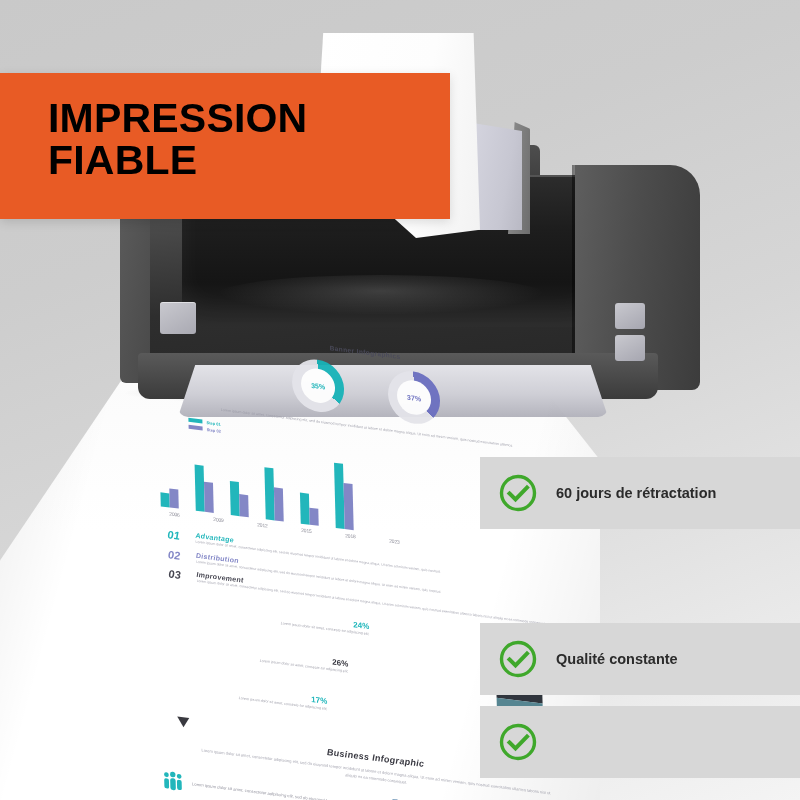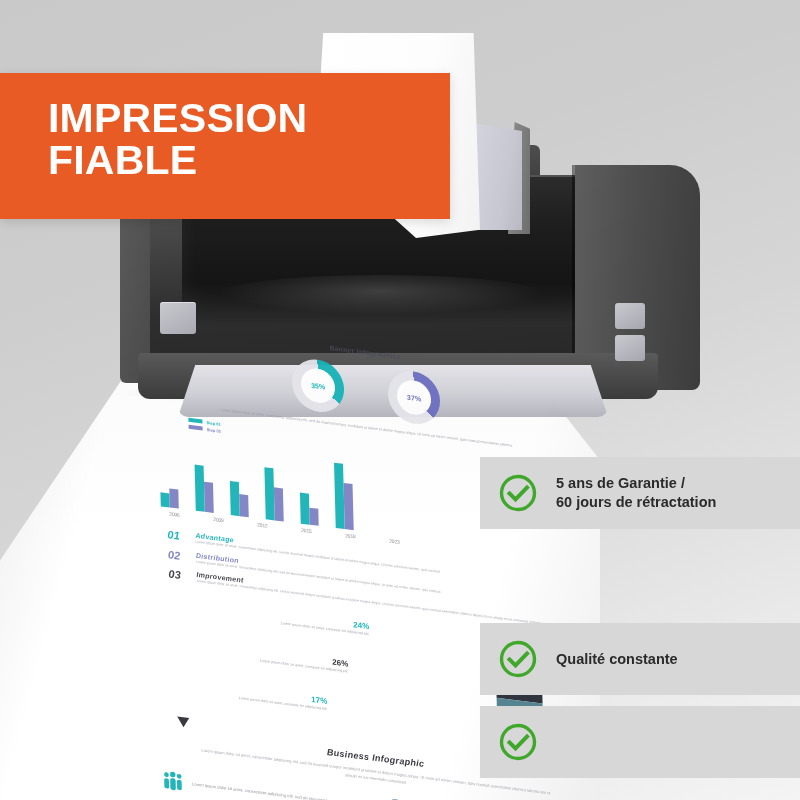--- a/index.html
+++ b/index.html
@@ -165,21 +165,21 @@
   .ico{width:22px;height:20px;flex:0 0 22px;}
   .icon-text{font-size:4.2px;color:#8f8f9b;line-height:1.8;font-style:italic;}
 
   
   #banner{
     position:absolute;left:0;top:73px;width:450px;height:146px;
     background:#e85b25;
     box-shadow:0 3px 10px rgba(0,0,0,.13);
   }
   #banner-text{
-    color:#ffffff;font-weight:bold;font-size:41px;line-height:1.02;
+    color:#000000;font-weight:bold;font-size:41px;line-height:1.02;
     padding:25px 2px 0 48px;letter-spacing:.2px;
   }
   #banner-text .l2{display:block;}
 
   
   .feature{
     position:absolute;left:480px;width:320px;height:72px;
     background:#d7d7d7;display:flex;align-items:center;gap:18px;
     padding-left:18px;box-sizing:border-box;
   }
@@ -370,21 +370,20 @@
   </div>
 
   <div class="feature" id="feature-0">
     <span class="check">
       <svg viewBox="0 0 40 40" width="40" height="40">
           <circle cx="20" cy="20" r="16.5" fill="none" stroke="#3fa82b" stroke-width="3.4"></circle>
           <path d="M11.5 20.5 L17.5 26.5 L29 14.5" fill="none" stroke="#3fa82b" stroke-width="4" stroke-linecap="square" stroke-linejoin="miter"></path>
         </svg>
     </span>
     <span class="feature-label">
-      <span>5 ans de Garantie /</span>
       <span>60 jours de rétractation</span>
     </span>
   </div>
 
 
   <div class="feature" id="feature-2">
     <span class="check">
       <svg viewBox="0 0 40 40" width="40" height="40">
           <circle cx="20" cy="20" r="16.5" fill="none" stroke="#3fa82b" stroke-width="3.4"></circle>
           <path d="M11.5 20.5 L17.5 26.5 L29 14.5" fill="none" stroke="#3fa82b" stroke-width="4" stroke-linecap="square" stroke-linejoin="miter"></path>

